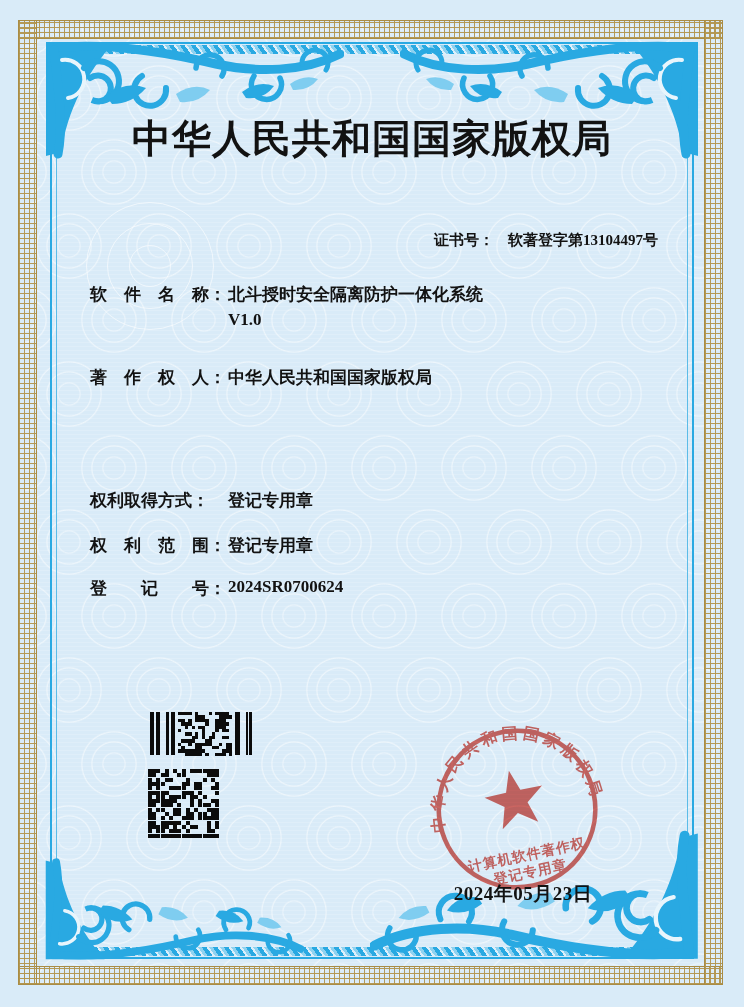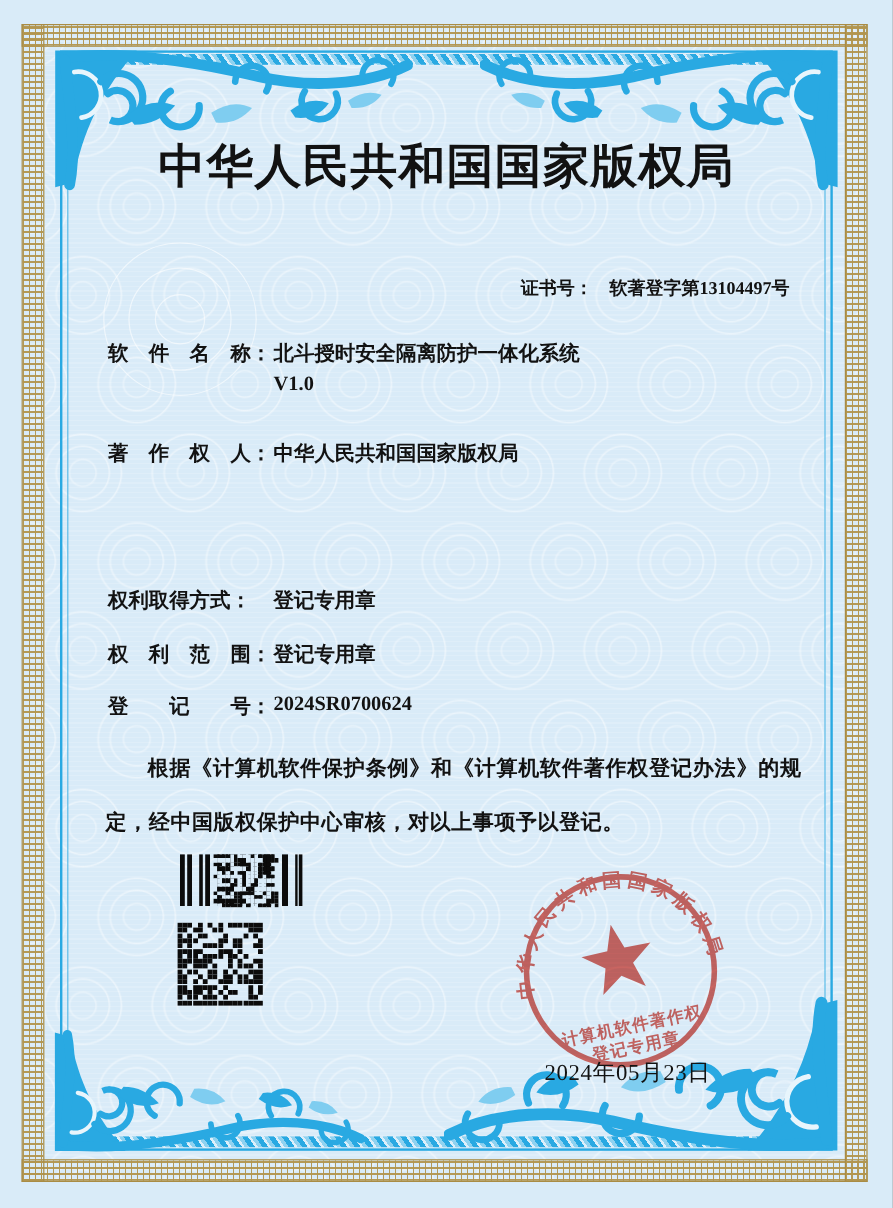--- a/index.html
+++ b/index.html
@@ -68,21 +68,21 @@
   .frow .lbl{position:absolute; left:90px; top:0;}
   .frow .val{position:absolute; left:228px; top:0;}
   .statement{
     position:absolute; left:88px; top:618px; width:580px;
     font-size:17.5px; font-weight:700; line-height:2.55; text-indent:2em;
     text-align:justify; letter-spacing:.5px;
   }
   .barcode{position:absolute; left:150px; top:712px; width:106px; height:43px;}
   .qrcode{position:absolute; left:148px; top:769px; width:72px; height:69px;}
   .seal{position:absolute; left:414px; top:706px; opacity:.88; mix-blend-mode:multiply;}
-  .issue-date{position:absolute; left:434px; top:881px; width:178px; text-align:center; font-size:19px; font-weight:400; letter-spacing:.5px; white-space:nowrap;}
+  .issue-date{position:absolute; left:434px; top:881px; width:178px; text-align:center; font-size:19px; font-weight:700; letter-spacing:.5px; white-space:nowrap;}
 </style>
 </head>
 <body>
 
 <div class="page">
 
   <div class="bg-texture"></div>
   <div class="big-emblem"></div>
 
   <div class="gold top"></div>
@@ -150,21 +150,20 @@
   </div>
   <div class="frow" style="top:534px">
     <span class="lbl">权　利　范　围：</span>
     <span class="val">登记专用章</span>
   </div>
   <div class="frow" style="top:577px">
     <span class="lbl">登　　记　　号：</span>
     <span class="val">2024SR0700624</span>
   </div>
 
-  <div class="statement">根据《计算机软件保护条例》和《计算机软件著作权登记办法》的规定，经中国版权保护中心审核，对以上事项予以登记。</div>
 
   <div class="barcode" id="barcode">
       <div style="position: absolute; left: 0px; top: 0px; width: 4px; height: 43px; background: rgb(11, 11, 11);"></div>
       <div style="position: absolute; left: 6px; top: 0px; width: 4px; height: 43px; background: rgb(11, 11, 11);"></div>
       <div style="position: absolute; left: 16px; top: 0px; width: 3px; height: 43px; background: rgb(11, 11, 11);"></div>
       <div style="position: absolute; left: 21px; top: 0px; width: 4px; height: 43px; background: rgb(11, 11, 11);"></div>
       <div style="position: absolute; left: 31px; top: 0px; width: 2px; height: 43px; background: rgb(11, 11, 11);"></div>
       <div style="position: absolute; left: 35px; top: 0px; width: 2px; height: 43px; background: rgb(11, 11, 11);"></div>
       <div style="position: absolute; left: 38px; top: 0px; width: 2px; height: 43px; background: rgb(11, 11, 11);"></div>
       <div style="position: absolute; left: 41px; top: 0px; width: 4px; height: 43px; background: rgb(11, 11, 11);"></div>

